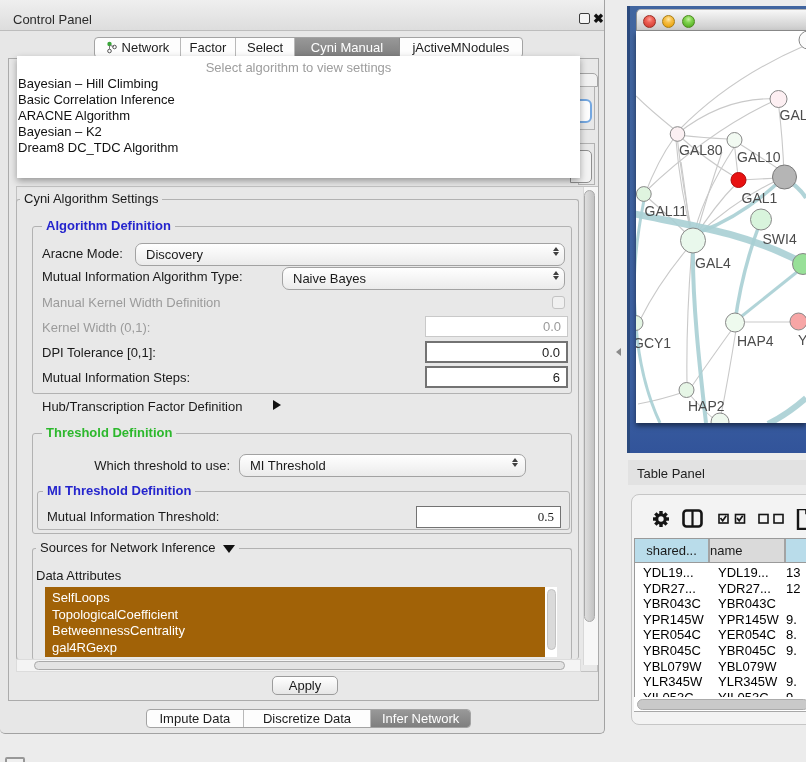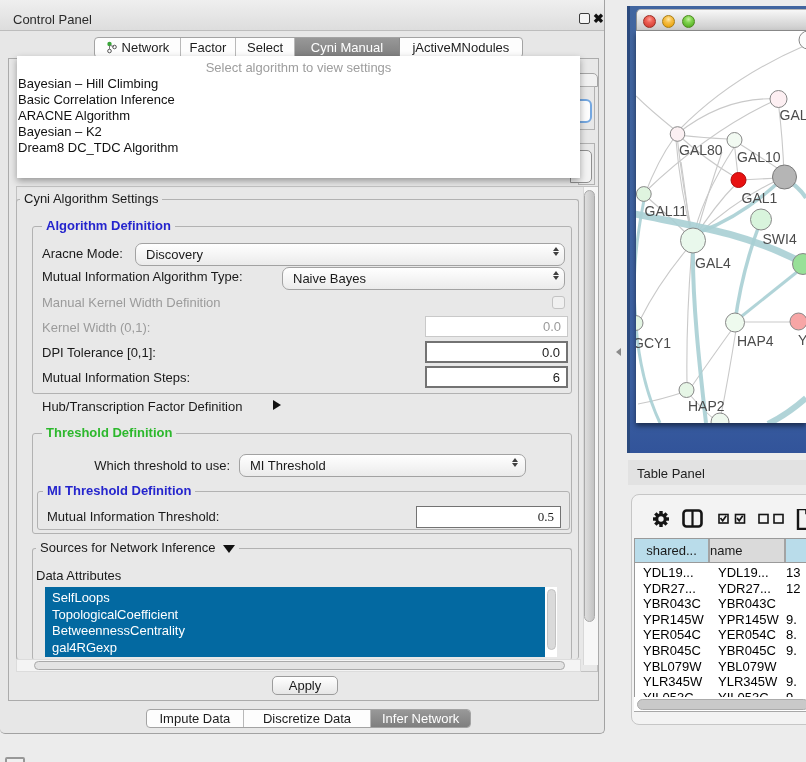--- a/index.html
+++ b/index.html
@@ -31,21 +31,21 @@
 .combo{background:linear-gradient(#ffffff,#ebebeb);border:1px solid #a2a2a2;border-radius:7px;box-sizing:border-box;display:flex;align-items:center;padding-left:10px;}
 .chev{position:absolute;width:7px;}
 .chev:before,.chev:after{content:"";display:block;width:0;height:0;border-left:3.5px solid transparent;border-right:3.5px solid transparent;margin:1px 0;}
 .chev:before{border-bottom:4px solid #404040;}
 .chev:after{border-top:4px solid #404040;}
 .field{background:#fff;box-sizing:border-box;text-align:right;padding-right:6px;display:flex;align-items:center;justify-content:flex-end;}
 .fen{border:2px solid #737373;}
 .fdis{border:1px solid #c9c9c9;color:#9a9a9a;}
 
 #attrlist{left:45px;top:587px;width:512px;height:70px;background:#fff;}
-#attrblue{left:0;top:0;width:500px;height:70px;background:#0369a1;color:#fff;padding:3px 0 0 7px;line-height:16.6px;box-sizing:border-box;}
+#attrblue{left:0;top:0;width:500px;height:70px;background:#a16207;color:#fff;padding:3px 0 0 7px;line-height:16.6px;box-sizing:border-box;}
 #attrthumb{left:502px;top:2px;width:9px;height:61px;background:#dadada;border:1px solid #c2c2c2;border-radius:5px;box-sizing:border-box;}
 
 #vsb{left:583px;top:187px;width:15px;height:478px;background:#f7f7f7;border-left:1px solid #d8d8d8;box-sizing:border-box;}
 #vsbthumb{left:584px;top:190px;width:11px;height:432px;border-radius:6px;background:linear-gradient(90deg,#dedede,#c3c3c3);border:1px solid #a9a9a9;box-sizing:border-box;}
 #hsb{left:16px;top:659px;width:565px;height:13px;background:#f4f4f4;border:1px solid #dcdcdc;box-sizing:border-box;}
 #hsbthumb{left:34px;top:661px;width:531px;height:9px;background:#e3e3e3;border:1px solid #a9a9a9;border-radius:5px;box-sizing:border-box;}
 #applybtn{left:272px;top:676px;width:66px;height:19px;background:linear-gradient(#ffffff,#e6e6e6);border:1px solid #9c9c9c;border-radius:5px;box-sizing:border-box;text-align:center;line-height:17px;}
 
 #popup{left:17px;top:56px;width:563px;height:122px;background:#fff;box-shadow:0 3px 7px rgba(0,0,0,0.35);z-index:50;}
 #popup .ptitle{color:#9d9d9d;text-align:center;padding-top:4px;height:16px;}

